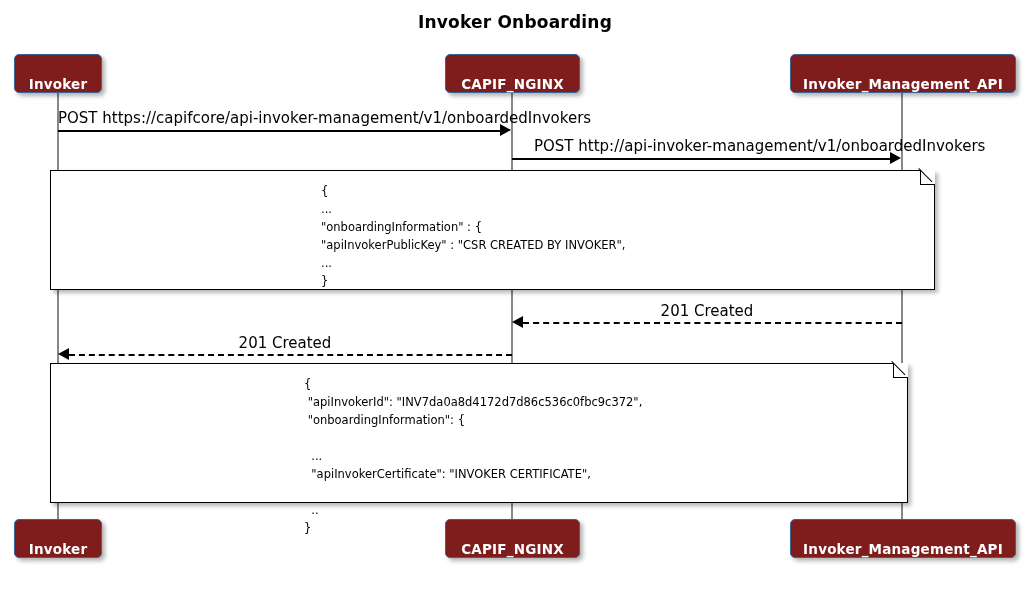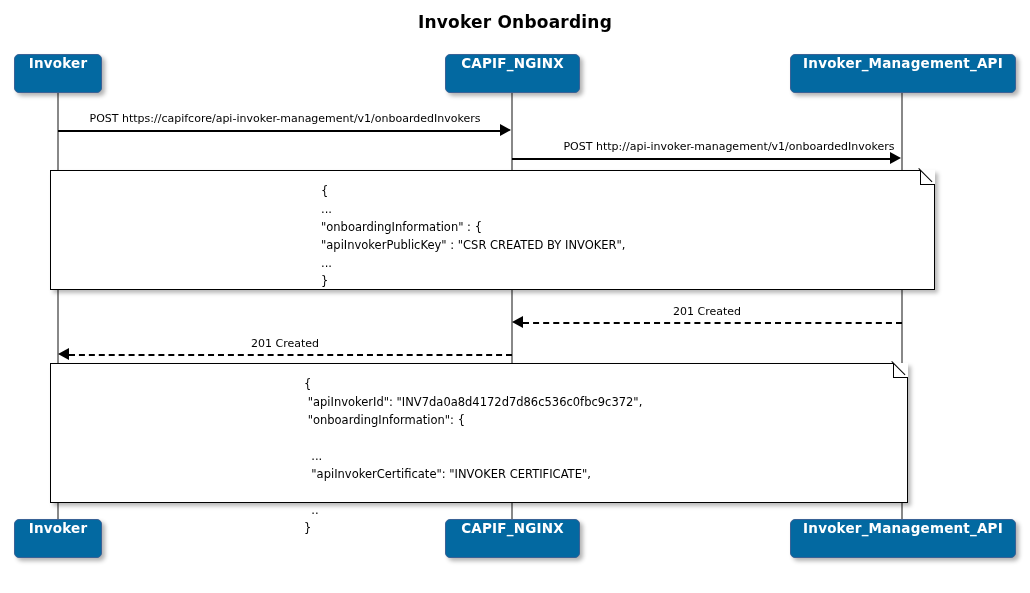--- a/index.html
+++ b/index.html
@@ -38,25 +38,25 @@
     background: #888888;
     top: 92px;
     height: 428px;
   }
 
   
   .participant {
     position: absolute;
     height: 39px;
     border-radius: 5px;
-    background: #0369a1;
+    background: #7f1d1d;
     border: 1px solid #3a6296;
     box-shadow: 3px 3px 4px rgba(0,0,0,0.30);
     display: flex;
-    align-items: flex-start;
+    align-items: flex-end;
     justify-content: center;
     box-sizing: border-box;
   }
   .participant span {
     color: #ffffff;
     font-size: 13.5px;
     font-weight: bold;
     white-space: nowrap;
     letter-spacing: 0.2px;
   }
@@ -78,21 +78,21 @@
     border-bottom: 6px solid transparent;
   }
   .arrow-head.right {
     border-left: 11px solid #000000;
   }
   .arrow-head.left {
     border-right: 11px solid #000000;
   }
   .msg-label {
     position: absolute;
-    font-size: 11px;
+    font-size: 15px;
     color: #000000;
     text-align: center;
     white-space: nowrap;
     line-height: 13px;
   }
 
   
   .note {
     position: absolute;
     background: #ffffff;

